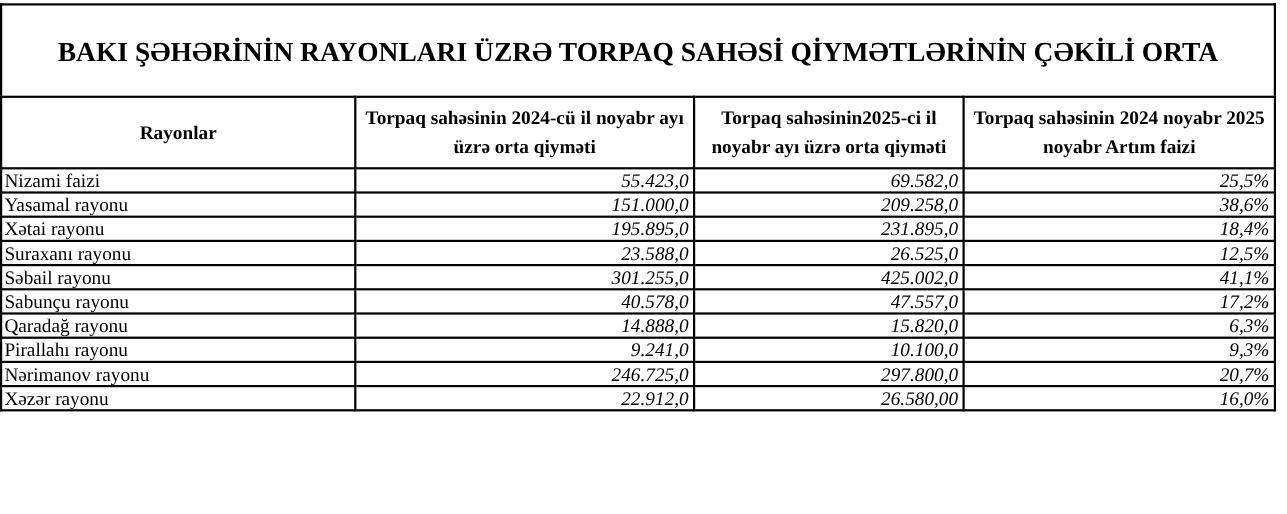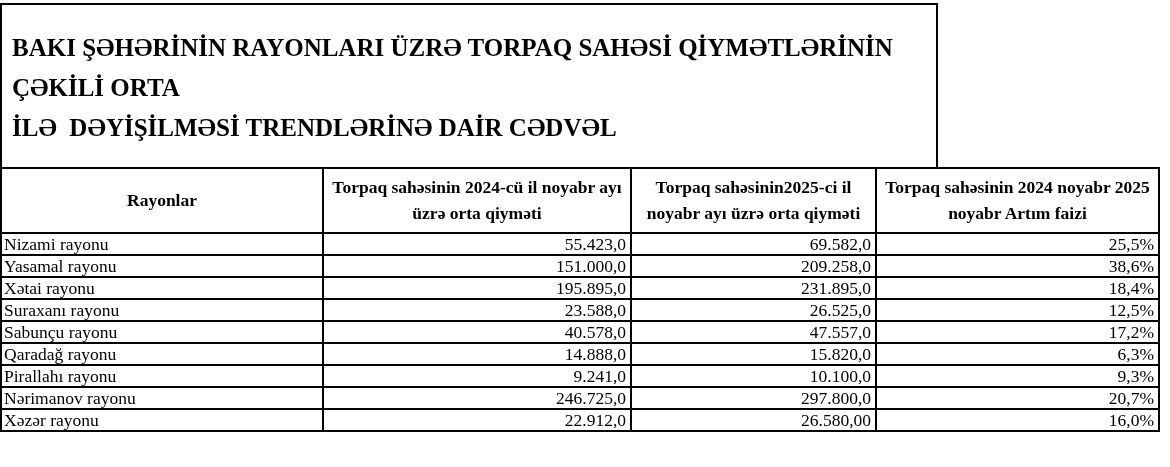--- a/index.html
+++ b/index.html
@@ -12,23 +12,24 @@
     height: 467px;
     font-family: "Liberation Serif", serif;
     color: #000000;
     overflow: hidden;
   }
   .sheet {
     padding-top: 3px;
   }
   .title-box {
     box-sizing: border-box;
-    width: 938px;
+    width: 1160px;
     border: 2px solid #000000;
     border-bottom: none;
+    text-align: center;
     padding: 23px 10px 19px 10px;
   }
   .title-line {
     font-size: 25px;
     font-weight: bold;
     line-height: 40px;
     letter-spacing: 0px;
     white-space: pre-wrap;
   }
   table.price-table {
@@ -55,50 +56,49 @@
     height: 22px;
   }
   table.price-table tbody td {
     font-size: 17.5px;
     line-height: 20px;
     vertical-align: middle;
     padding: 0 4px 0 2px;
     white-space: nowrap;
   }
   .cell-left  { text-align: left; }
-  .cell-right { text-align: right; }
+  .cell-right { text-align: right; font-style: italic; }
 </style>
 </head>
 <body>
 
 <div class="sheet">
 
   <div class="title-box">
     <div class="title-line">BAKI ŞƏHƏRİNİN RAYONLARI ÜZRƏ TORPAQ SAHƏSİ QİYMƏTLƏRİNİN ÇƏKİLİ ORTA</div>
-    <div class="title-line">İLƏ  DƏYİŞİLMƏSİ TRENDLƏRİNƏ DAİR CƏDVƏL</div>
   </div>
 
   <table class="price-table">
     <colgroup>
       <col style="width:322px">
       <col style="width:308px">
       <col style="width:245px">
       <col style="width:283px">
     </colgroup>
     <thead>
       <tr>
         <th>Rayonlar</th>
         <th>Torpaq sahəsinin 2024-cü il noyabr ayı üzrə orta qiyməti</th>
         <th>Torpaq sahəsinin2025-ci il noyabr ayı üzrə orta qiyməti</th>
         <th>Torpaq sahəsinin 2024 noyabr 2025 noyabr Artım faizi</th>
       </tr>
     </thead>
     <tbody>
         <tr>
-          <td class="cell-left">Nizami rayonu</td>
+          <td class="cell-left">Nizami faizi</td>
           <td class="cell-right">55.423,0</td>
           <td class="cell-right">69.582,0</td>
           <td class="cell-right">25,5%</td>
         </tr>
         <tr>
           <td class="cell-left">Yasamal rayonu</td>
           <td class="cell-right">151.000,0</td>
           <td class="cell-right">209.258,0</td>
           <td class="cell-right">38,6%</td>
         </tr>
@@ -106,20 +106,26 @@
           <td class="cell-left">Xətai rayonu</td>
           <td class="cell-right">195.895,0</td>
           <td class="cell-right">231.895,0</td>
           <td class="cell-right">18,4%</td>
         </tr>
         <tr>
           <td class="cell-left">Suraxanı rayonu</td>
           <td class="cell-right">23.588,0</td>
           <td class="cell-right">26.525,0</td>
           <td class="cell-right">12,5%</td>
+        </tr>
+        <tr>
+          <td class="cell-left">Səbail rayonu</td>
+          <td class="cell-right">301.255,0</td>
+          <td class="cell-right">425.002,0</td>
+          <td class="cell-right">41,1%</td>
         </tr>
         <tr>
           <td class="cell-left">Sabunçu rayonu</td>
           <td class="cell-right">40.578,0</td>
           <td class="cell-right">47.557,0</td>
           <td class="cell-right">17,2%</td>
         </tr>
         <tr>
           <td class="cell-left">Qaradağ rayonu</td>
           <td class="cell-right">14.888,0</td>

